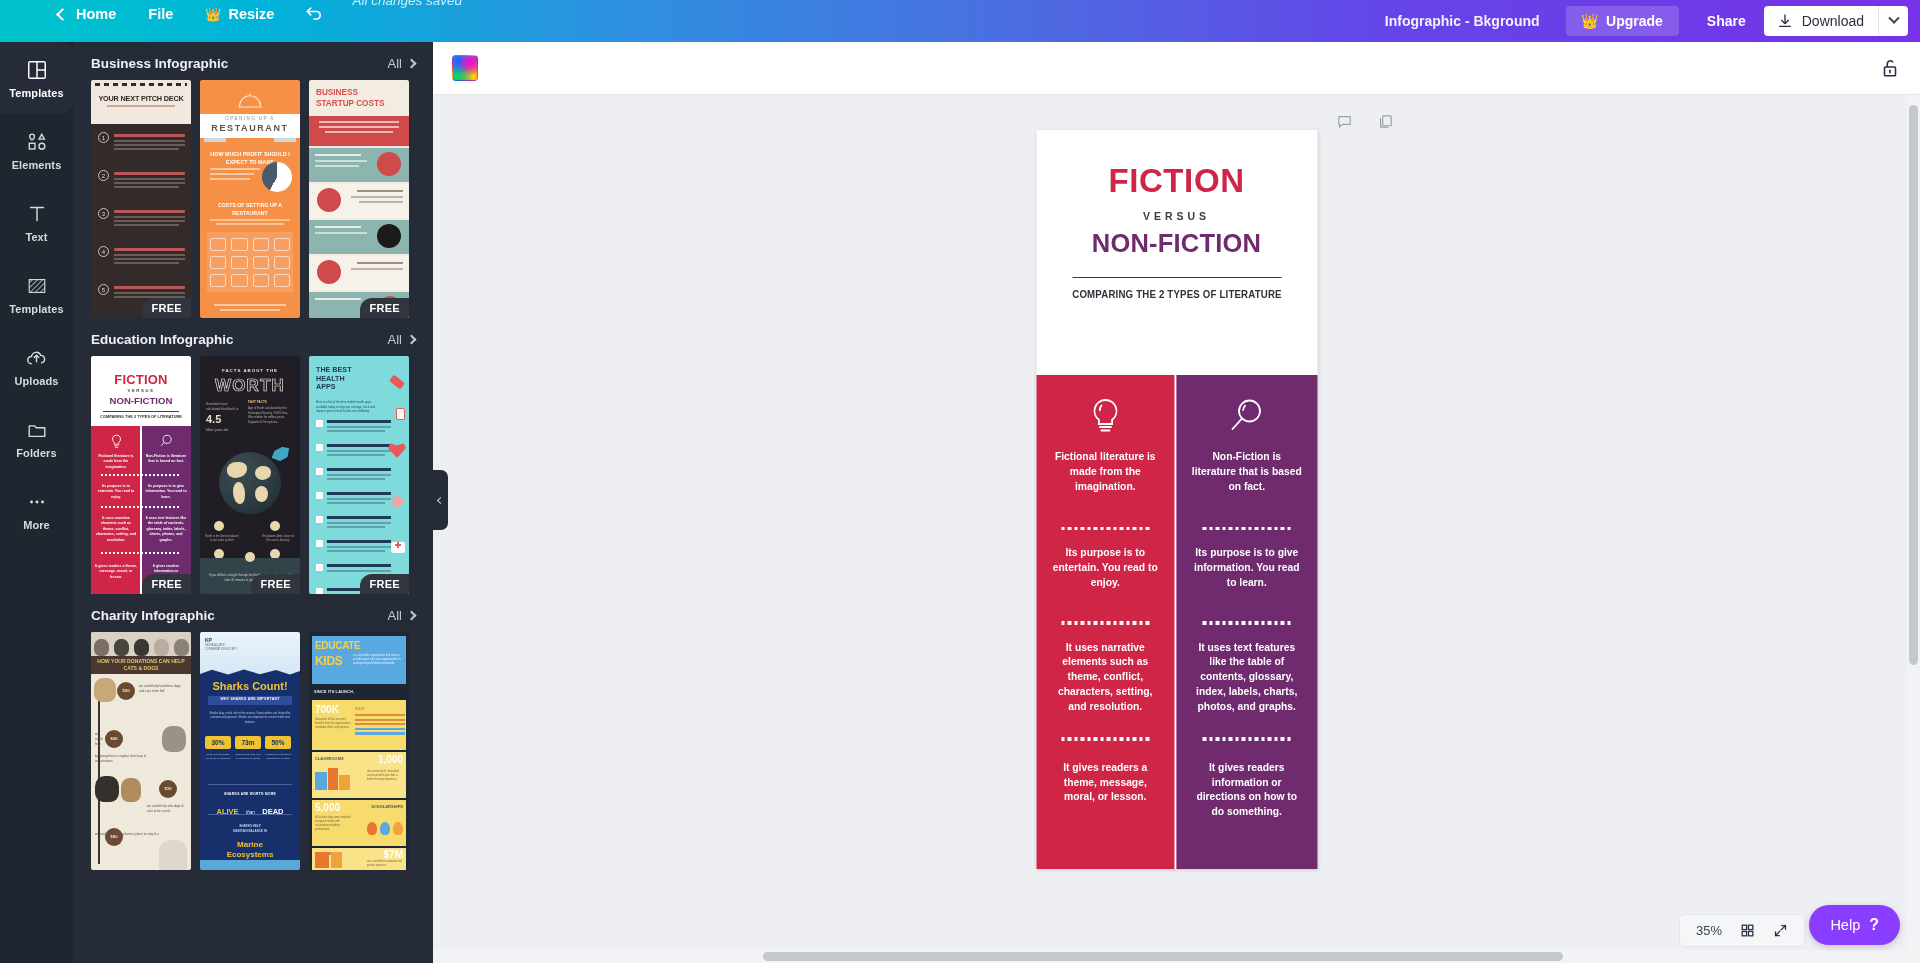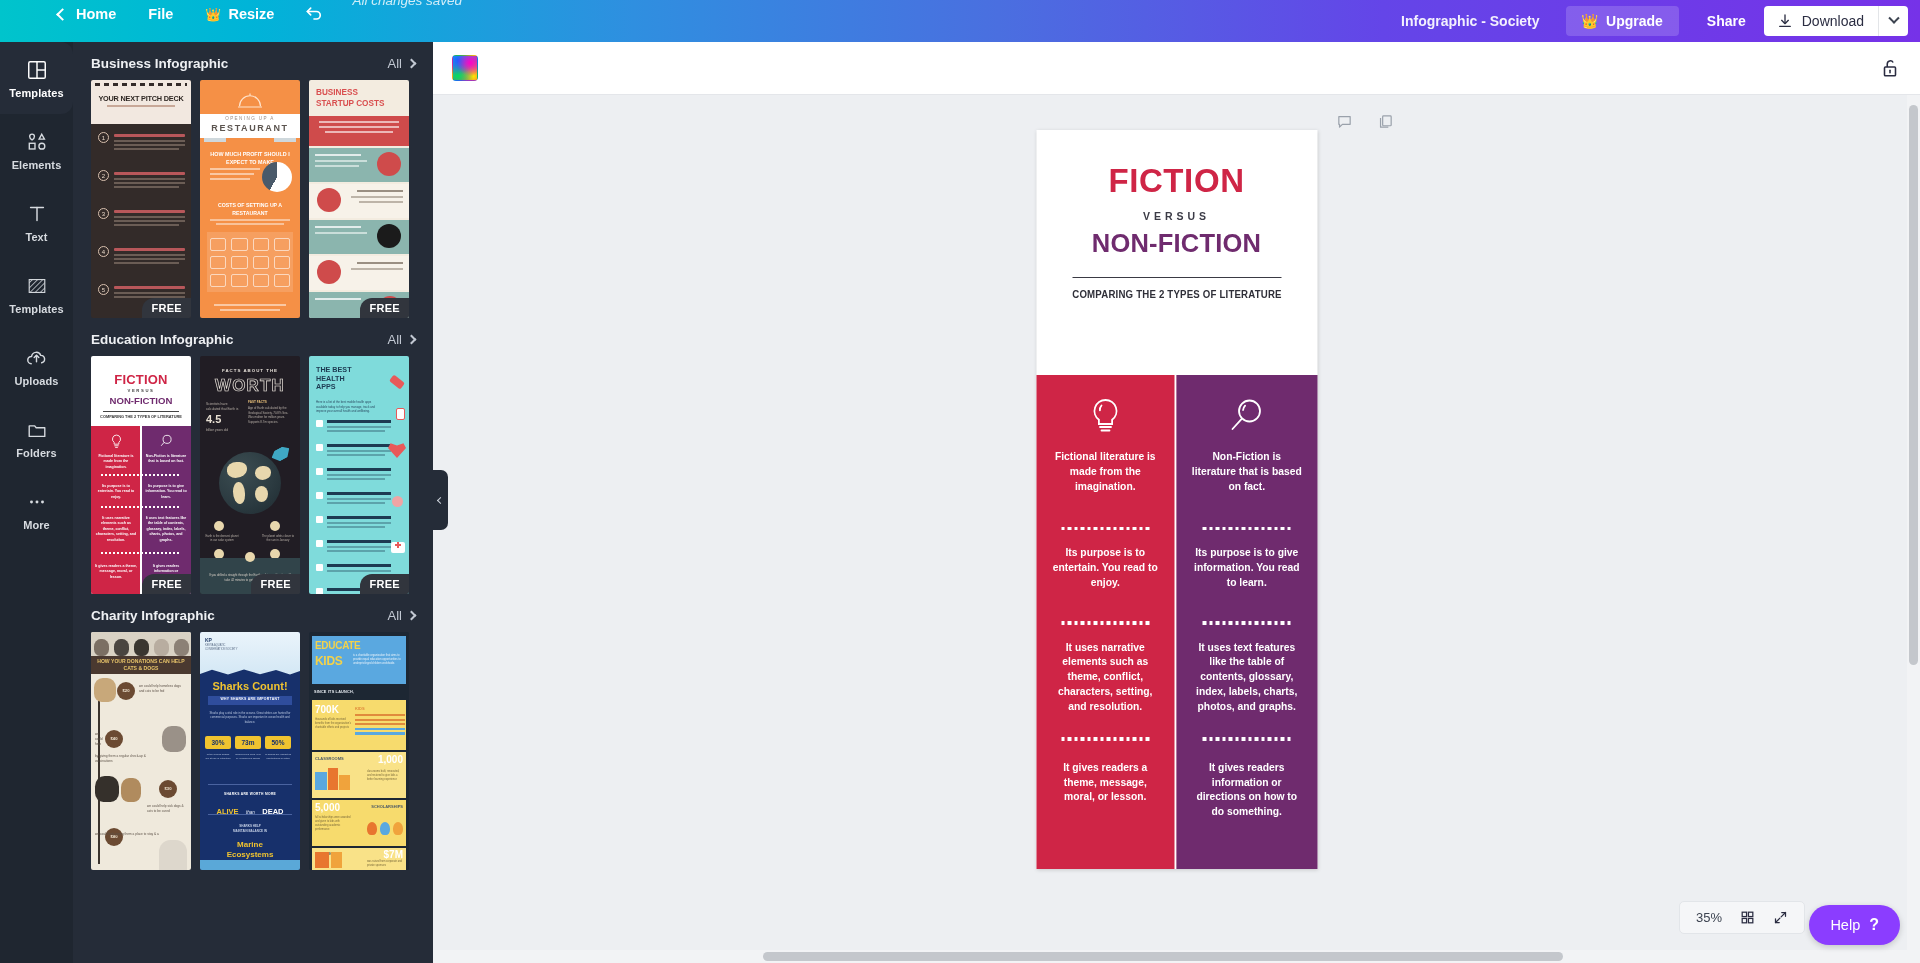--- a/index.html
+++ b/index.html
@@ -155,21 +155,21 @@
   }
 
   
   .vscroll { position:absolute; right:0; top:0; width:13px; height:868px; background:#f2f3f5; }
   .vscroll-thumb { position:absolute; top:10px; left:2px; width:9px; height:560px; background:#c4c7cc; border-radius:5px;}
   .hscroll { position:absolute; bottom:0; left:0; width:1474px; height:13px; background:#f2f3f5;}
   .hscroll-thumb { position:absolute; left:330px; top:2px; width:800px; height:9px; background:#c4c7cc; border-radius:5px;}
 
   
   .zoom-group {
-    position:absolute; right:115px; bottom:29px; height:33px;
+    position:absolute; right:115px; bottom:16px; height:33px;
     background:#f5f6f8; border:1px solid #e2e5e9; border-radius:5px;
     display:flex; align-items:center; gap:18px; padding: 0 16px; z-index:30;
   }
   .zoom-val { font-size:13px; color:#3d4451; }
   .zg-btn { cursor:pointer; display:flex; align-items:center;}
   .help-btn {
     position:absolute; right:20px; bottom:18px; z-index:30;
     background:#8b3dff; color:#fff; border-radius:22px;
     height:40px; padding: 0 21px; display:flex; align-items:center; gap:9px;
     font-size:14.5px; cursor:pointer; box-shadow: 0 2px 6px rgba(0,0,0,.18);
@@ -196,21 +196,21 @@
       <svg width="20" height="20" viewBox="0 0 24 24" fill="none" stroke="#fff" stroke-width="2" stroke-linecap="round" stroke-linejoin="round">
         <path d="M4 9h11a4.5 4.5 0 0 1 0 9h-3"></path>
           <polyline points="8 5 4 9 8 13"></polyline>
       </svg>
     </div>
     <div class="saved-text">All changes saved</div>
   </div>
 
   <div class="tb-spacer"></div>
 
-  <div class="doc-title">Infographic - Society</div>
+  <div class="doc-title">Infographic - Bkground</div>
 
   <div class="upgrade-btn">
     <span class="crown">👑</span>
     <span>Upgrade</span>
   </div>
 
   <div class="share-btn">
     <span>Share</span>
   </div>
 

